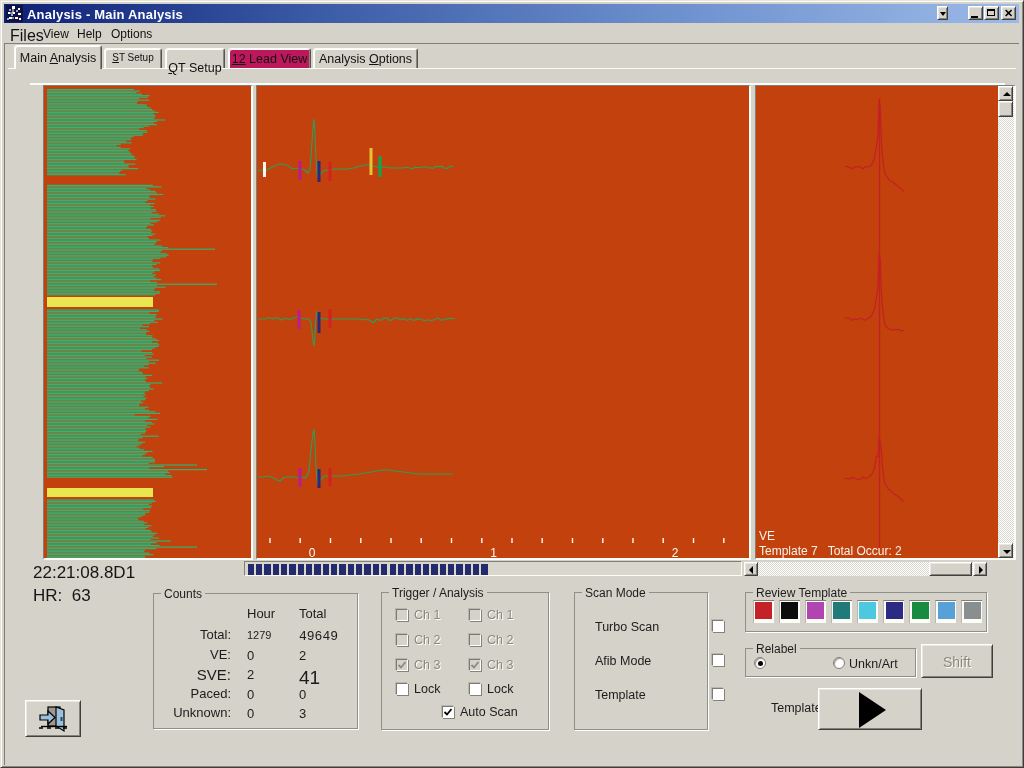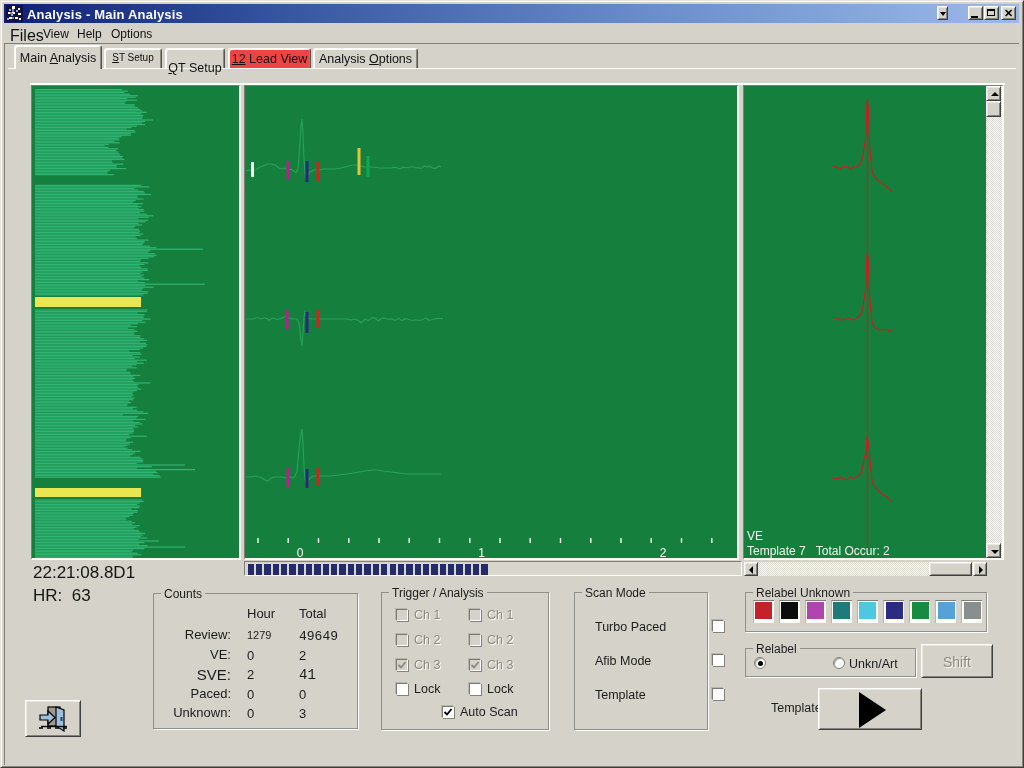--- a/index.html
+++ b/index.html
@@ -1,18 +1,18 @@
 <!DOCTYPE html>
 <html><head><meta charset="utf-8"><style>
 * { margin:0; padding:0; box-sizing:border-box; }
 html,body { width:1024px; height:768px; overflow:hidden; }
 body { font-family:"Liberation Sans", sans-serif; background:#d5d2c9; position:relative; }
 .abs { position:absolute; }
 .btnface { background:#d5d2c9; border-top:1px solid #fff; border-left:1px solid #fff; border-right:1px solid #404040; border-bottom:1px solid #404040; box-shadow:inset 1px 1px 0 #e9e6df, inset -1px -1px 0 #84827a; }
-.sunkpanel { background:#15803d; border-top:1px solid #807e76; border-left:1px solid #807e76; border-right:2px solid #fdfdf7; border-bottom:2px solid #fdfdf7; }
+.sunkpanel { background:#c2410c; border-top:1px solid #807e76; border-left:1px solid #807e76; border-right:2px solid #fdfdf7; border-bottom:2px solid #fdfdf7;margin-left:12px; }
 .group { border:1px solid #90908a; box-shadow:1px 1px 0 #fff, inset 1px 1px 0 #fff0; }
 .group > span { position:absolute; top:-7px; left:7px; background:#d5d2c9; padding:0 3px; font-size:12px; color:#1c1c1c; }
 .cb { position:absolute; width:12px; height:12px; background:#fff; border-top:1.5px solid #7c7a72; border-left:1.5px solid #7c7a72; border-right:1.5px solid #fff; border-bottom:1.5px solid #fff; box-shadow:-1px -1px 0 #b9b6ad, 1px 1px 0 #84827a; }
 .cb.dis { background:#d5d2c9; }
 .cblab { position:absolute; font-size:12.5px; color:#1c1c1c; white-space:nowrap; }
 .dis-t { color:#8b897f; text-shadow:1px 1px 0 #fffef8; }
 .radio { position:absolute; width:12px; height:12px; border-radius:50%; background:#fff; border:1px solid #807e76; box-shadow:inset 1px 1px 1px #9b998f; }
 svg text { font-family:"Liberation Sans", sans-serif; }
 </style></head>
 <body>
@@ -44,21 +44,21 @@
 <div class="abs" style="left:77px;top:27px;font-size:12px;color:#111;">Help</div>
 <div class="abs" style="left:111px;top:27px;font-size:12px;color:#111;">Options</div>
 
 <div class="abs" style="left:4px;top:43px;width:1015px;height:1px;background:#827f77;"></div>
 <div class="abs" style="left:4px;top:43px;width:1px;height:722px;background:#827f77;"></div>
 
 <div class="abs" style="left:8px;top:68px;width:1008px;height:1px;background:#fbfbf3;"></div>
 <div class="abs" style="left:14px;top:45px;width:88px;height:24px;background:#d5d2c9;border-top:1px solid #fbfbf3;border-left:1px solid #fbfbf3;border-right:1px solid #55544e;border-top-left-radius:3px;border-top-right-radius:3px;box-shadow:inset 1px 1px 0 #fff, inset -1px 0 0 #8a887e;z-index:5;font-size:12.5px;color:#111;text-align:center;padding-top:5px;">Main <u>A</u>nalysis</div>
 <div class="abs" style="left:104px;top:48px;width:58px;height:20px;background:#d5d2c9;border-top:1px solid #fbfbf3;border-left:1px solid #fbfbf3;border-right:1px solid #55544e;border-top-left-radius:3px;border-top-right-radius:3px;box-shadow:inset 1px 1px 0 #fff, inset -1px 0 0 #8a887e;font-size:10px;color:#111;text-align:center;padding-top:3px;"><u>S</u>T Setup</div>
 <div class="abs" style="left:165px;top:48px;width:60px;height:20px;background:#d5d2c9;border-top:1px solid #fbfbf3;border-left:1px solid #fbfbf3;border-right:1px solid #55544e;border-top-left-radius:3px;border-top-right-radius:3px;box-shadow:inset 1px 1px 0 #fff, inset -1px 0 0 #8a887e;font-size:12.5px;color:#111;text-align:center;padding-top:12px;"><u>Q</u>T Setup</div>
-<div class="abs" style="left:228px;top:48px;width:83px;height:20px;background:#ef4444;border-top:1px solid #fbfbf3;border-left:1px solid #fbfbf3;border-right:1px solid #55544e;border-top-left-radius:3px;border-top-right-radius:3px;box-shadow:inset 1px 1px 0 #fff, inset -1px 0 0 #8a887e;font-size:12.5px;color:#111;text-align:center;padding-top:3px;"><u>12</u> Lead View</div>
+<div class="abs" style="left:228px;top:48px;width:83px;height:20px;background:#be185d;border-top:1px solid #fbfbf3;border-left:1px solid #fbfbf3;border-right:1px solid #55544e;border-top-left-radius:3px;border-top-right-radius:3px;box-shadow:inset 1px 1px 0 #fff, inset -1px 0 0 #8a887e;font-size:12.5px;color:#111;text-align:center;padding-top:3px;"><u>12</u> Lead View</div>
 <div class="abs" style="left:313px;top:48px;width:105px;height:20px;background:#d5d2c9;border-top:1px solid #fbfbf3;border-left:1px solid #fbfbf3;border-right:1px solid #55544e;border-top-left-radius:3px;border-top-right-radius:3px;box-shadow:inset 1px 1px 0 #fff, inset -1px 0 0 #8a887e;font-size:12.5px;color:#111;text-align:center;padding-top:3px;">Analysis <u>O</u>ptions</div>
 
 <div class="abs" style="left:30px;top:83px;width:975px;height:2px;background:#fdfdf7;"></div>
 
 <div class="abs sunkpanel" style="left:31px;top:85px;width:210px;height:475px;">
 <svg width="207" height="472" style="position:absolute;left:0;top:0">
       <rect x="3" y="3.0" width="86.9" height="1.18" fill="#30b475"></rect>
 <rect x="3" y="4.5" width="92.8" height="1.18" fill="#30b475"></rect>
 <rect x="3" y="6.0" width="89.3" height="1.18" fill="#30b475"></rect>
 <rect x="3" y="7.6" width="94.9" height="1.18" fill="#30b475"></rect>
@@ -445,29 +445,29 @@
     </div>
 </div>
 
 <div class="abs" style="left:33px;top:563px;font-size:17px;color:#151515;">22:21:08.8D1</div>
 <div class="abs" style="left:33px;top:586px;font-size:17px;color:#151515;">HR:&nbsp; 63</div>
 
 <div class="abs group" style="left:153px;top:593px;width:205px;height:136px;">
   <span>Counts</span>
   <div class="abs" style="left:93px;top:12px;font-size:13px;color:#1c1c1c;">Hour</div>
   <div class="abs" style="left:145px;top:12px;font-size:13px;color:#1c1c1c;">Total</div>
-  <div class="abs" style="right:126px;top:33px;font-size:13px;color:#1c1c1c;">Review:</div>
+  <div class="abs" style="right:126px;top:33px;font-size:13px;color:#1c1c1c;">Total:</div>
   <div class="abs" style="left:93px;top:35px;font-size:11px;color:#1c1c1c;">1279</div>
   <div class="abs" style="left:145px;top:35px;font-size:13px;color:#1c1c1c;font-family:Liberation Mono, monospace;">49649</div>
   <div class="abs" style="right:126px;top:53px;font-size:13px;color:#1c1c1c;">VE:</div>
   <div class="abs" style="left:93px;top:54px;font-size:13px;color:#1c1c1c;">0</div>
   <div class="abs" style="left:145px;top:54px;font-size:13px;color:#1c1c1c;">2</div>
   <div class="abs" style="right:126px;top:72px;font-size:15px;color:#1c1c1c;">SVE:</div>
   <div class="abs" style="left:93px;top:73px;font-size:13px;color:#1c1c1c;">2</div>
-  <div class="abs" style="left:145px;top:73px;font-size:14px;color:#1c1c1c;font-family:Liberation Mono, monospace;">41</div>
+  <div class="abs" style="left:145px;top:73px;font-size:19px;color:#1c1c1c;">41</div>
   <div class="abs" style="right:126px;top:92px;font-size:13px;color:#1c1c1c;">Paced:</div>
   <div class="abs" style="left:93px;top:93px;font-size:13px;color:#1c1c1c;">0</div>
   <div class="abs" style="left:145px;top:93px;font-size:13px;color:#1c1c1c;">0</div>
   <div class="abs" style="right:126px;top:111px;font-size:13px;color:#1c1c1c;">Unknown:</div>
   <div class="abs" style="left:93px;top:112px;font-size:13px;color:#1c1c1c;">0</div>
   <div class="abs" style="left:145px;top:112px;font-size:13px;color:#1c1c1c;">3</div>
 </div>
 
 <div class="abs group" style="left:381px;top:592px;width:168px;height:138px;">
   <span>Trigger / Analysis</span>
@@ -495,30 +495,30 @@
   <svg class="abs" style="left:87px;top:66px" width="12" height="12">
       <path d="M2.5 6 L5 8.5 L9.5 3" stroke="#8b897f" stroke-width="1.8" fill="none"></path>
     </svg>
   <svg class="abs" style="left:60px;top:113px" width="12" height="12">
       <path d="M2.5 6 L5 8.5 L9.5 3" stroke="#000" stroke-width="1.8" fill="none"></path>
     </svg>
 </div>
 
 <div class="abs group" style="left:574px;top:592px;width:134px;height:138px;">
   <span>Scan Mode</span>
-  <div class="cblab" style="left:20px;top:27px;">Turbo Paced</div>
+  <div class="cblab" style="left:20px;top:27px;">Turbo Scan</div>
     <div class="cb" style="left:137px;top:27px;"></div>
   <div class="cblab" style="left:20px;top:61px;">Afib Mode</div>
     <div class="cb" style="left:137px;top:61px;"></div>
   <div class="cblab" style="left:20px;top:95px;">Template</div>
     <div class="cb" style="left:137px;top:95px;"></div>
 </div>
 
 <div class="abs group" style="left:745px;top:592px;width:242px;height:40px;">
-  <span>Relabel Unknown</span>
+  <span>Review Template</span>
 </div>
 <div class="abs" style="left:752.5px;top:600px;width:21px;height:23px;background:#fdfdf7;border-top:1px solid #807e76;border-left:1px solid #b9b6ad;">
     <div class="abs" style="left:1.5px;top:0.5px;width:17px;height:17px;background:#c42128;"></div>
   </div>
 <div class="abs" style="left:778.6px;top:600px;width:21px;height:23px;background:#fdfdf7;border-top:1px solid #807e76;border-left:1px solid #b9b6ad;">
     <div class="abs" style="left:1.5px;top:0.5px;width:17px;height:17px;background:#0c0c0c;"></div>
   </div>
 <div class="abs" style="left:804.7px;top:600px;width:21px;height:23px;background:#fdfdf7;border-top:1px solid #807e76;border-left:1px solid #b9b6ad;">
     <div class="abs" style="left:1.5px;top:0.5px;width:17px;height:17px;background:#b244b2;"></div>
   </div>

